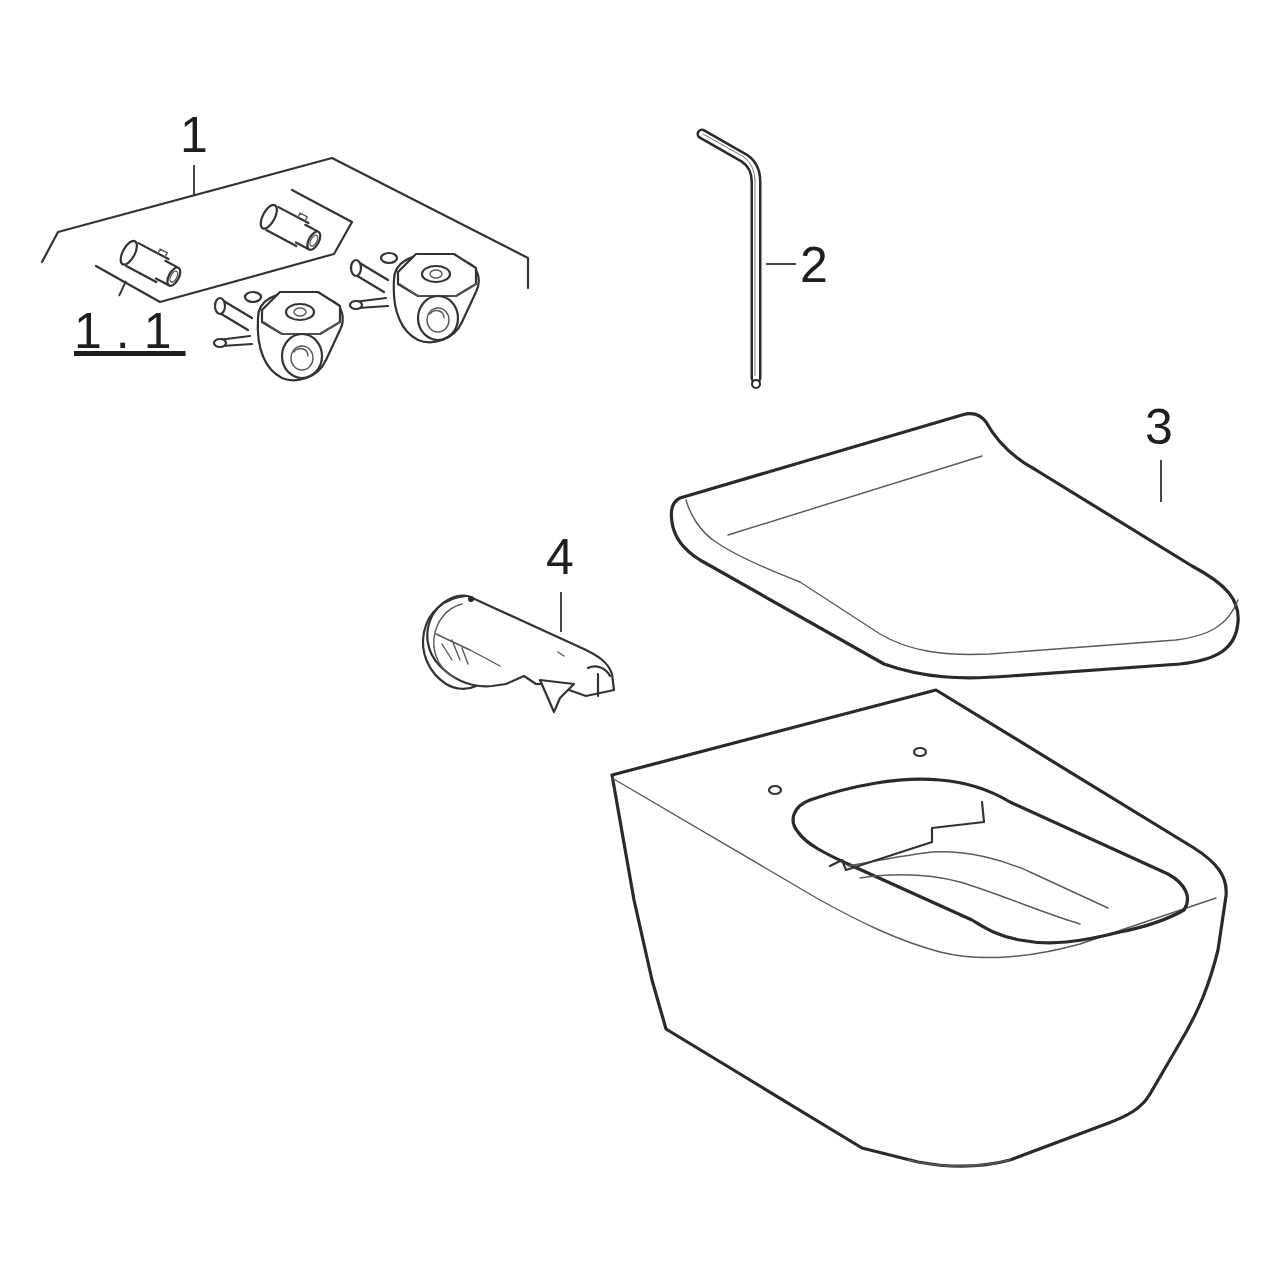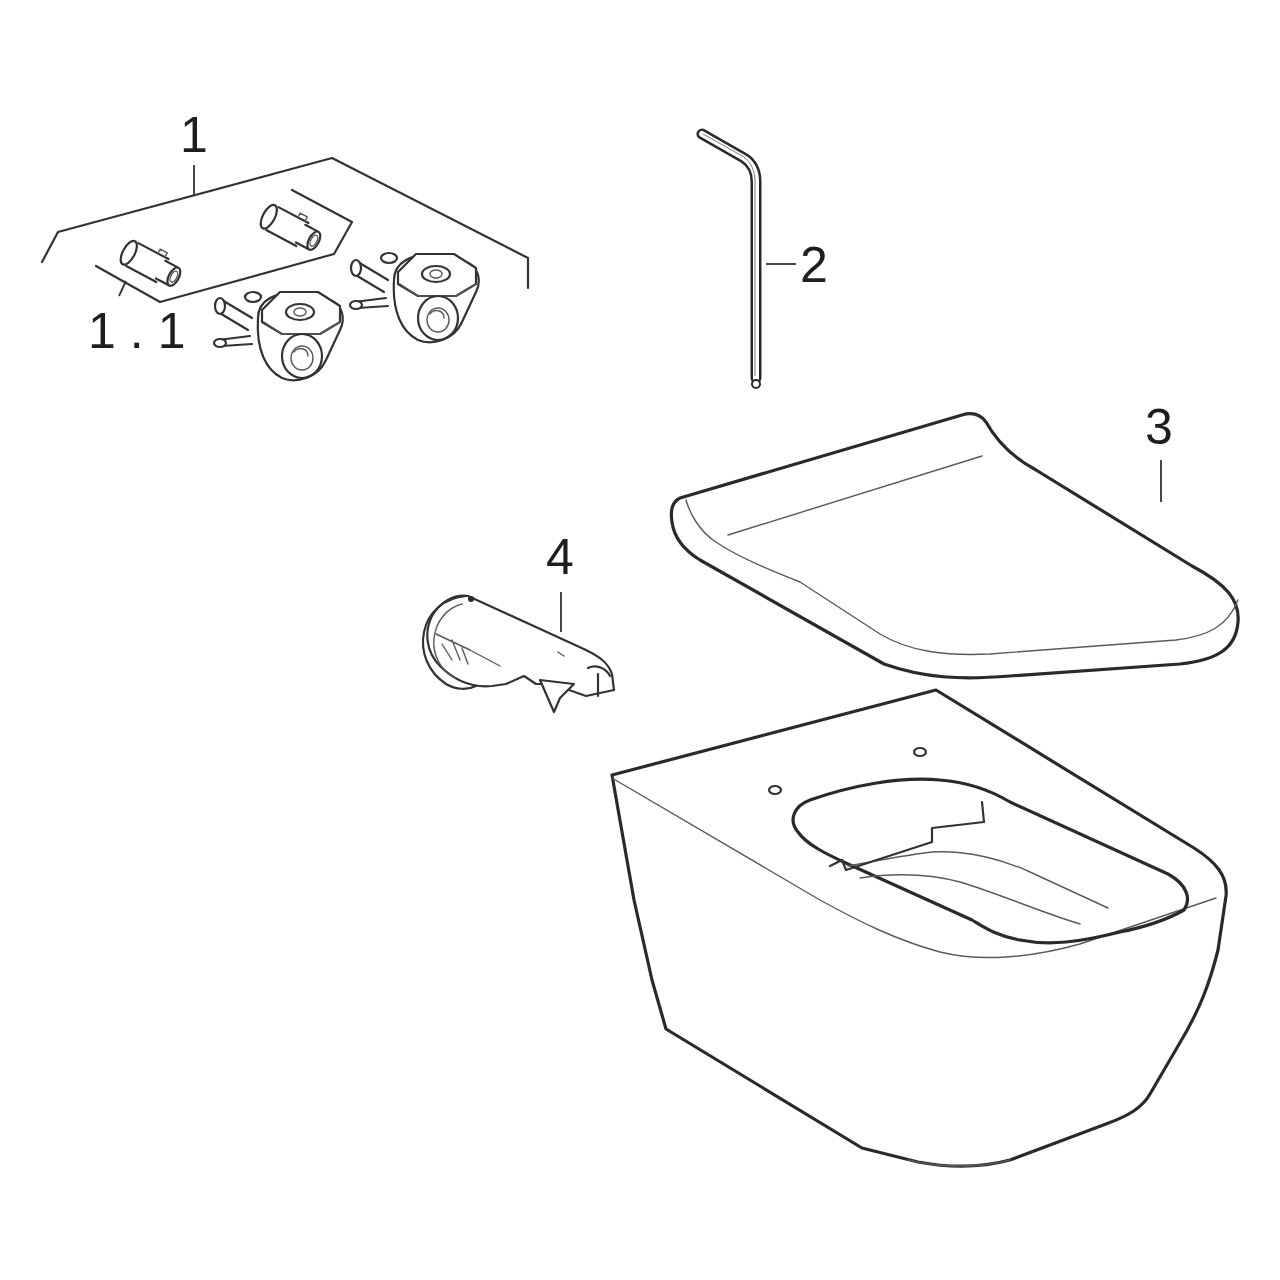--- a/index.html
+++ b/index.html
@@ -143,17 +143,17 @@
 
       <ellipse class="med" cx="775" cy="790" rx="6" ry="4"></ellipse>
       <ellipse class="med" cx="920" cy="752" rx="6" ry="4"></ellipse>
 
       <path class="thin" d="M908,1160 C940,1168 980,1168 1010,1160"></path>
     </g>
   </svg>
 
   
   <div class="lbl" style="left:180px; top:110px;">1</div>
-  <div class="lbl sub" style="left:88px; top:306px;">1.1</div>
+  <div class="lbl sub" style="left:74px; top:306px;text-decoration:underline;">1.1</div>
   <div class="lbl" style="left:800px; top:240px;">2</div>
   <div class="lbl" style="left:1145px; top:402px;">3</div>
   <div class="lbl" style="left:546px; top:532px;">4</div>
 </div>
 
 </body></html>

